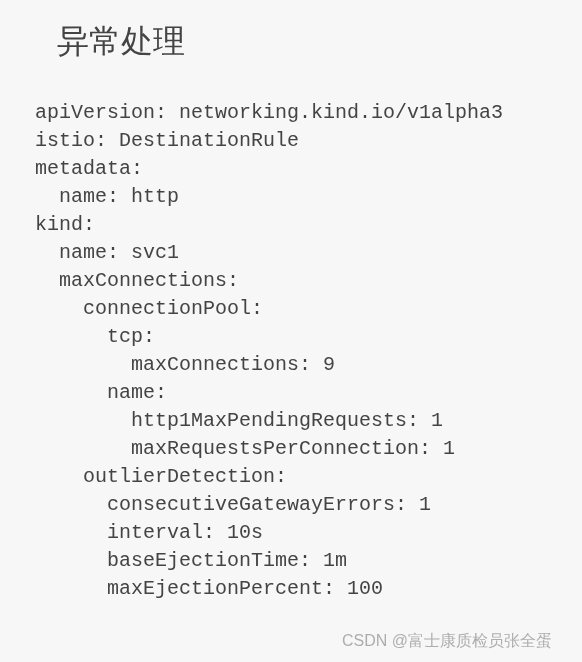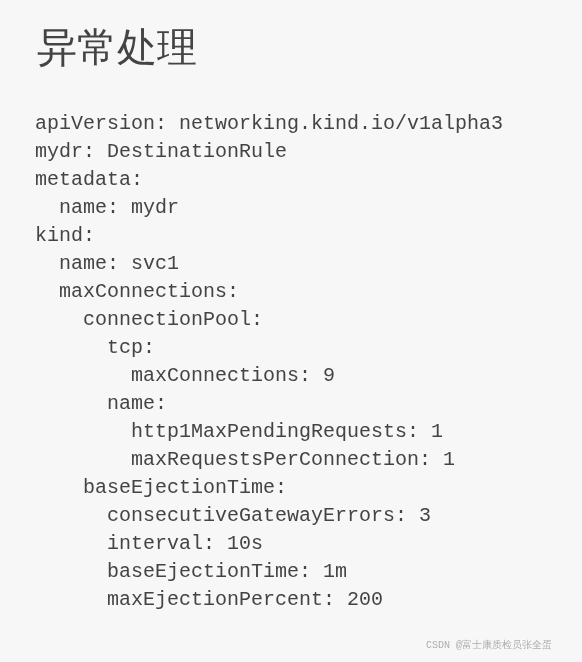--- a/index.html
+++ b/index.html
@@ -11,60 +11,60 @@
       width: 582px;
       height: 662px;
       background: #f7f7f7;
       font-family: "SimSun", "宋体", serif;
       padding: 20px 35px;
       color: #333;
       position: relative;
       overflow: hidden;
     }
     .title {
-      font-size: 40px;
+      font-size: 32px;
       font-weight: normal;
       color: #444;
       margin-bottom: 35px;
-      margin-left: 2px;
+      margin-left: 22px;
       font-family: "SimSun", "宋体", serif;
     }
     .code-block {
       font-family: "Consolas", "Courier New", monospace;
       font-size: 20px;
       line-height: 28px;
       color: #444;
       white-space: pre;
     }
     .watermark {
       position: absolute;
       bottom: 10px;
       right: 30px;
-      font-size: 10px;
+      font-size: 16px;
       color: rgba(100, 100, 100, 0.5);
-      font-family: Liberation Mono, monospace;
+      font-family: Liberation Sans, sans-serif;
     }
   </style>
 </head>
 <body>
 
 <h1 class="title">异常处理</h1>
 
 <div class="code-block"><span>apiVersion: networking.kind.io/v1alpha3</span>
-<span>mydr: DestinationRule</span>
+<span>istio: DestinationRule</span>
 <span>metadata:</span>
-<span>  name: mydr</span>
+<span>  name: http</span>
 <span>kind:</span>
 <span>  name: svc1</span>
 <span>  maxConnections:</span>
 <span>    connectionPool:</span>
 <span>      tcp:</span>
 <span>        maxConnections: 9</span>
 <span>      name:</span>
 <span>        http1MaxPendingRequests: 1</span>
 <span>        maxRequestsPerConnection: 1</span>
-<span>    baseEjectionTime:</span>
-<span>      consecutiveGatewayErrors: 3</span>
+<span>    outlierDetection:</span>
+<span>      consecutiveGatewayErrors: 1</span>
 <span>      interval: 10s</span>
 <span>      baseEjectionTime: 1m</span>
-<span>      maxEjectionPercent: 200</span></div>
+<span>      maxEjectionPercent: 100</span></div>
 
 <div class="watermark">CSDN @富士康质检员张全蛋</div>
 
 </body></html>

